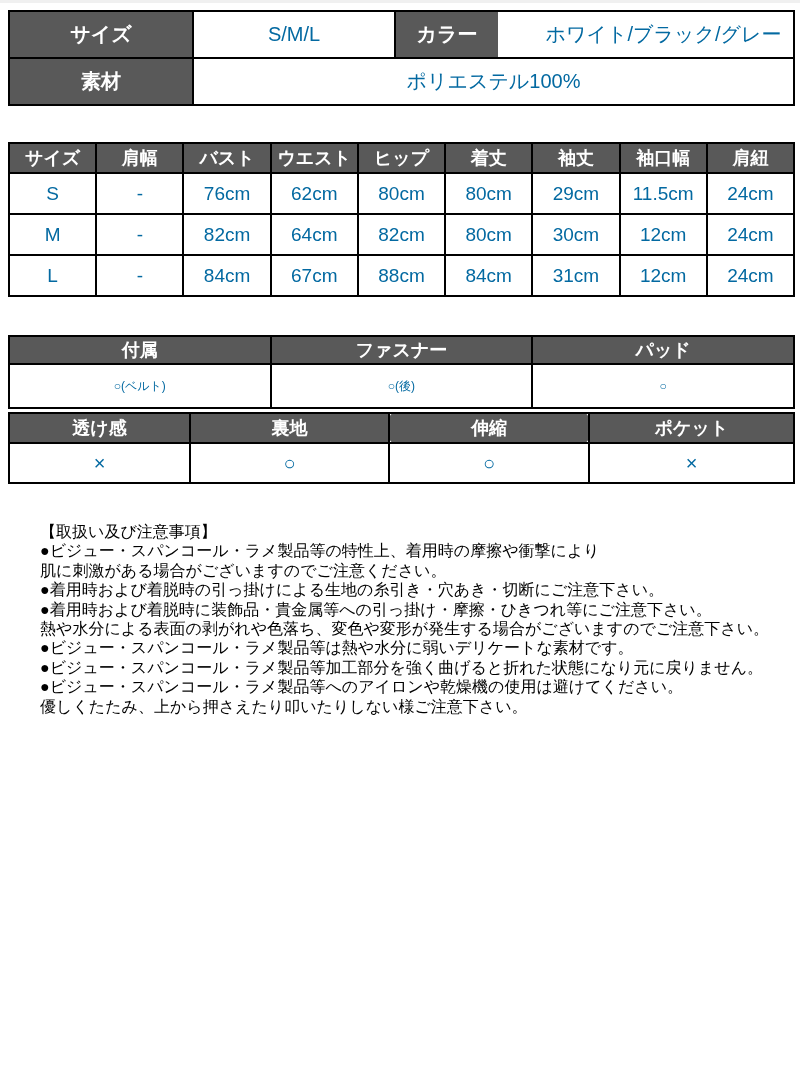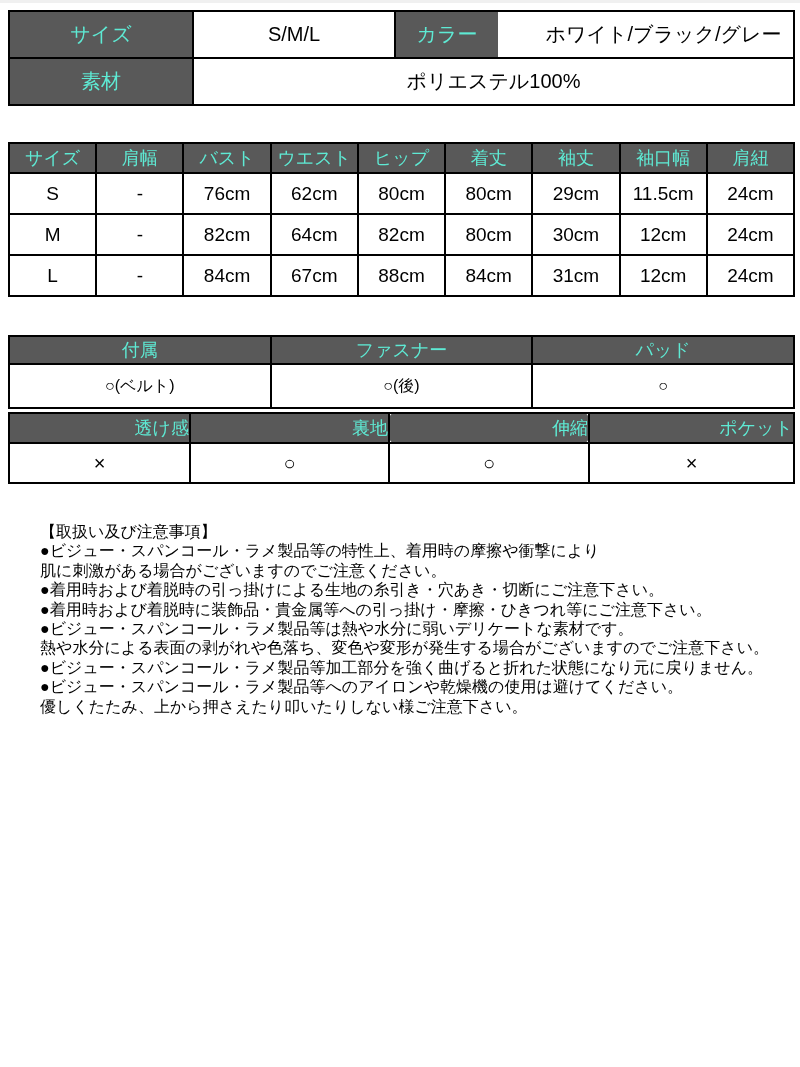--- a/index.html
+++ b/index.html
@@ -28,47 +28,47 @@
   th, td {
     border: 2px solid #000000;
     text-align: center;
     vertical-align: middle;
     padding: 0;
     overflow: hidden;
     white-space: nowrap;
   }
   th {
     background: #595959;
-    color: #5eead4;
-    font-weight: normal;
+    color: #ffffff;
+    font-weight: bold;
   }
   td {
-    color: #000000;
+    color: #0369a1;
   }
 
   
   .t1 { margin-top: 7px; }
   .t1 th, .t1 td { height: 45px; font-size: 20px; }
   .t1 .col-label-size  { width: 182px; }
   .t1 .col-value-size  { width: 200px; }
   .t1 .col-label-color { width: 102px; }
   .t1 .color-label { border-right: none; }
   .t1 .color-value { border-left: none; padding-left: 36px; }
 
   
   .t2 { margin-top: 36px; }
   .t2 th { height: 28px; font-size: 18px; }
   .t2 td { height: 39px; font-size: 19px; }
 
   
   .t3 { margin-top: 38px; }
   .t3 th { height: 26px; font-size: 18px; }
-  .t3 td { height: 42px; font-size: 16px; }
+  .t3 td { height: 42px; font-size: 12px; }
   .t4 { margin-top: 3px; }
-  .t4 th { height: 28px; font-size: 18px; text-align: right; }
+  .t4 th { height: 28px; font-size: 18px; }
   .t4 td { height: 38px; font-size: 20px; }
   .t4 .c1 { width: 179px; }
   .t4 .c2 { width: 197px; margin-left: 30px; }
   .t4 .c3 { width: 198px; border-radius: 6px; }
 
   
   .care {
     margin-top: 38px;
     margin-left: 32px;
     margin-right: 4px;
@@ -180,20 +180,20 @@
     </tr>
   </tbody>
     </table>
 
   <div class="care">
     <div>【取扱い及び注意事項】</div>
     <div>●ビジュー・スパンコール・ラメ製品等の特性上、着用時の摩擦や衝撃により</div>
     <div>肌に刺激がある場合がございますのでご注意ください。</div>
     <div>●着用時および着脱時の引っ掛けによる生地の糸引き・穴あき・切断にご注意下さい。</div>
     <div>●着用時および着脱時に装飾品・貴金属等への引っ掛け・摩擦・ひきつれ等にご注意下さい。</div>
+    <div>熱や水分による表面の剥がれや色落ち、変色や変形が発生する場合がございますのでご注意下さい。</div>
     <div>●ビジュー・スパンコール・ラメ製品等は熱や水分に弱いデリケートな素材です。</div>
-    <div>熱や水分による表面の剥がれや色落ち、変色や変形が発生する場合がございますのでご注意下さい。</div>
     <div>●ビジュー・スパンコール・ラメ製品等加工部分を強く曲げると折れた状態になり元に戻りません。</div>
     <div>●ビジュー・スパンコール・ラメ製品等へのアイロンや乾燥機の使用は避けてください。</div>
     <div>優しくたたみ、上から押さえたり叩いたりしない様ご注意下さい。</div>
   </div>
 
 </div>
 
 </body></html>

